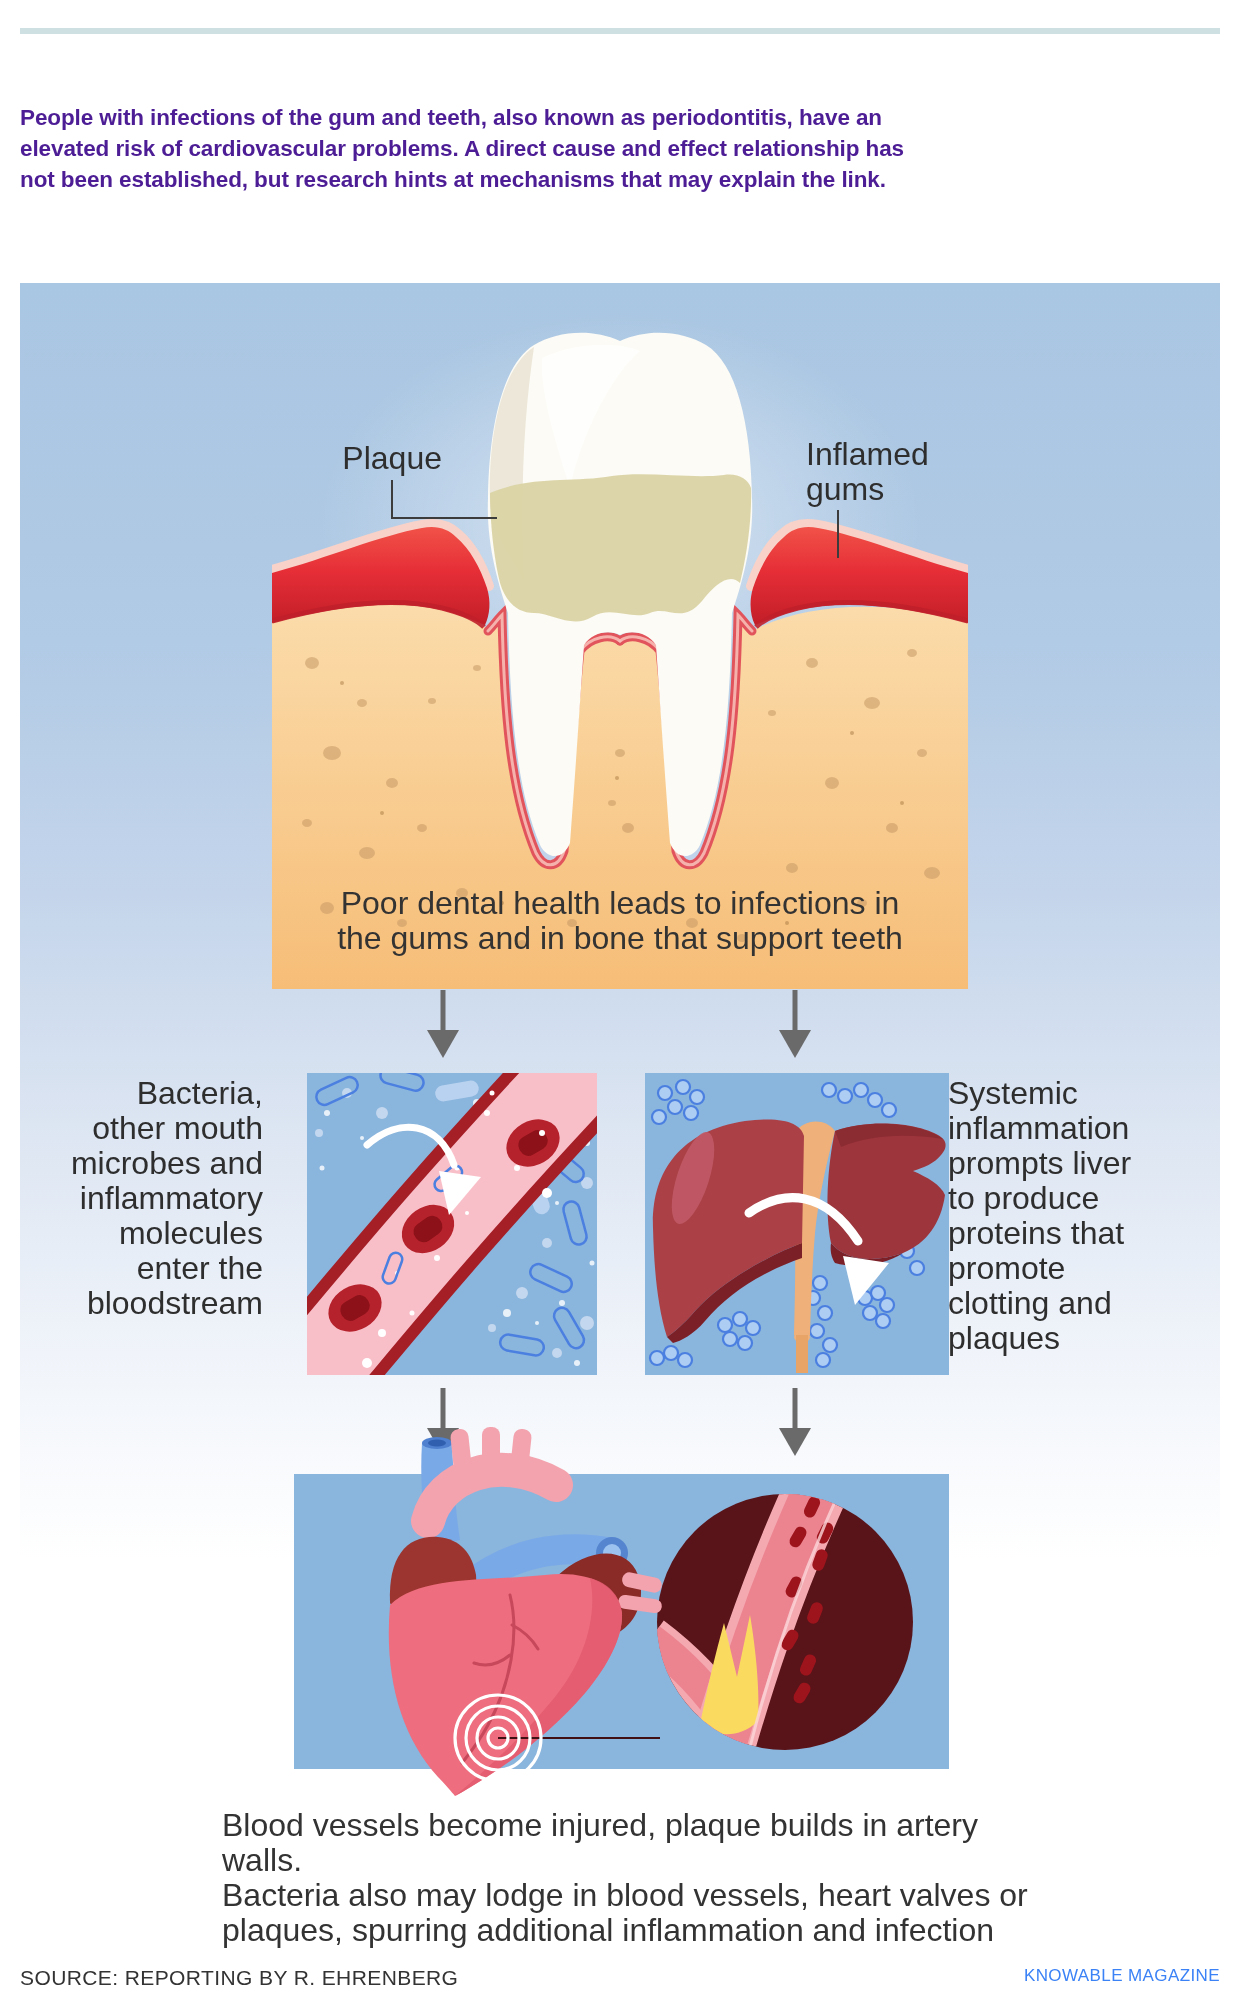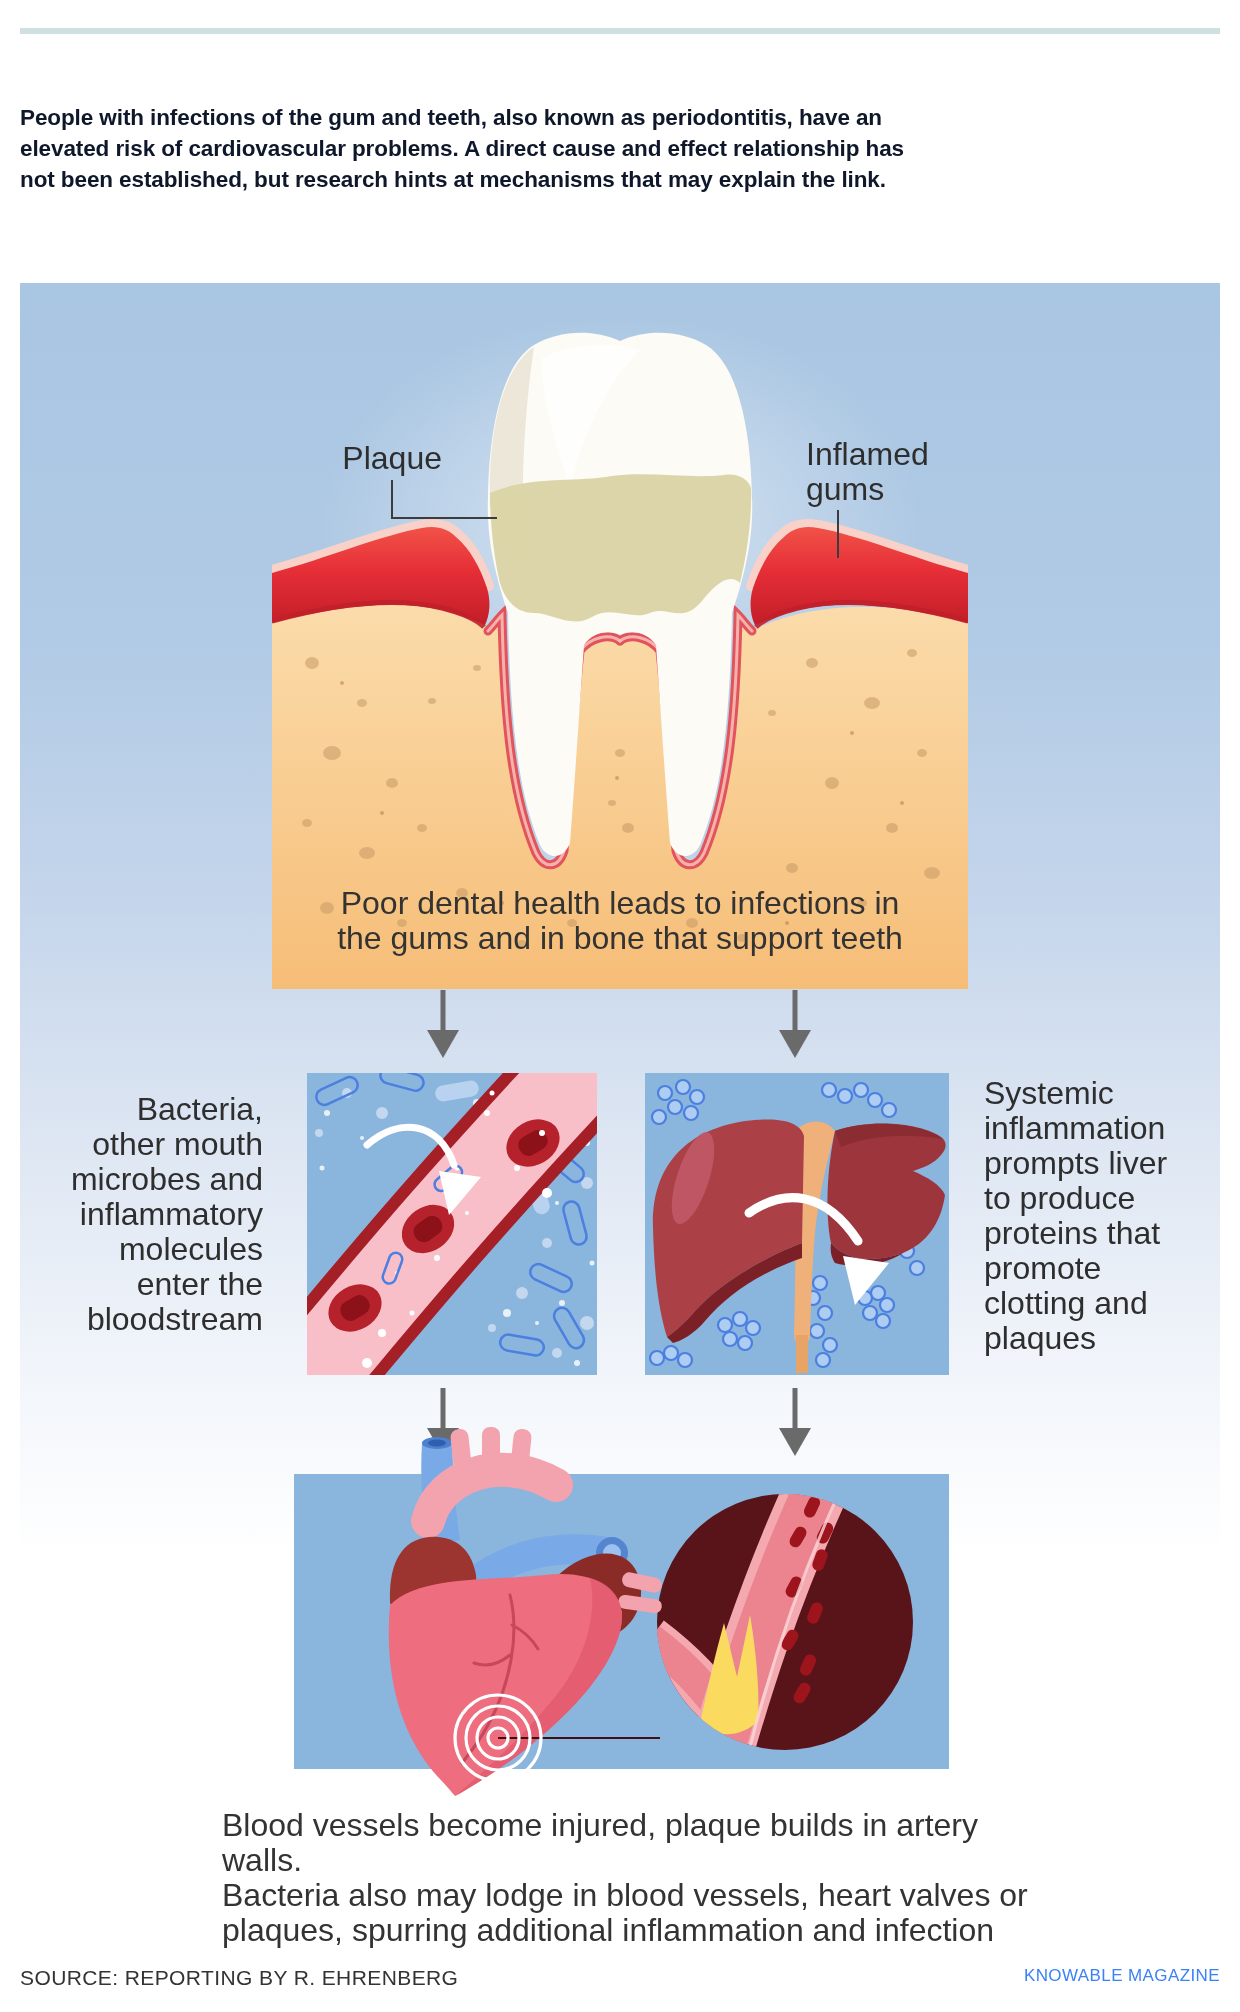--- a/index.html
+++ b/index.html
@@ -3,31 +3,31 @@
 <meta charset="utf-8">
 <style>
   html,body{margin:0;padding:0;background:#fff;}
   #page{position:relative;width:1240px;height:2012px;background:#fff;overflow:hidden;
         font-family:"Liberation Sans",sans-serif;}
   .abs{position:absolute;}
   #topbar{left:20px;top:28px;width:1200px;height:6px;background:#cfe0e2;}
   #title{left:20px;top:48px;width:1200px;font-size:36px;font-weight:700;color:#1d1d1d;
          letter-spacing:-0.5px;}
   #subtitle{left:20px;top:102px;width:1190px;font-size:22.5px;line-height:31px;font-weight:700;
-            color:#0f172a;white-space:pre-line;letter-spacing:-0.1px;}
+            color:#4c1d95;white-space:pre-line;letter-spacing:-0.1px;}
   #figure-bg{left:20px;top:283px;width:1200px;height:1275px;
      background:linear-gradient(180deg,#a9c6e2 0%,#b1cae5 28%,#c4d5eb 48%,#dce5f2 66%,#f0f4fa 84%,#ffffff 100%);}
   #figure-glow{left:20px;top:283px;width:1200px;height:600px;
      background:radial-gradient(ellipse 430px 300px at 600px 240px,rgba(255,255,255,0.5),rgba(255,255,255,0) 70%);}
   .label{position:absolute;font-size:32px;line-height:35px;color:#2e2e2e;white-space:pre-line;}
   #plaque-label{left:322px;top:441px;width:120px;text-align:right;}
   #inflamed-label{left:806px;top:437px;width:160px;text-align:left;}
   #tooth-caption{left:320px;top:886px;width:600px;text-align:center;color:#333;}
-  #left-side-text{left:23px;top:1076px;width:240px;text-align:right;margin-top:16px;}
-  #right-side-text{left:984px;top:1076px;width:250px;text-align:left;}
+  #left-side-text{left:23px;top:1076px;width:240px;text-align:right;}
+  #right-side-text{left:948px;top:1076px;width:250px;text-align:left;}
   #heart-caption{left:222px;top:1808px;width:820px;color:#333;}
   #heart-panel{left:294px;top:1474px;width:655px;height:295px;background:#8ab5dd;}
   #footer-source{left:20px;top:1966px;font-size:21px;color:#333;letter-spacing:0.4px;}
   #footer-brand{right:20px;top:1966px;font-size:17px;color:#3b82f6;letter-spacing:0.4px;text-align:right;}
   svg{display:block;}
 </style>
 </head>
 <body>
 
 <div id="page">

